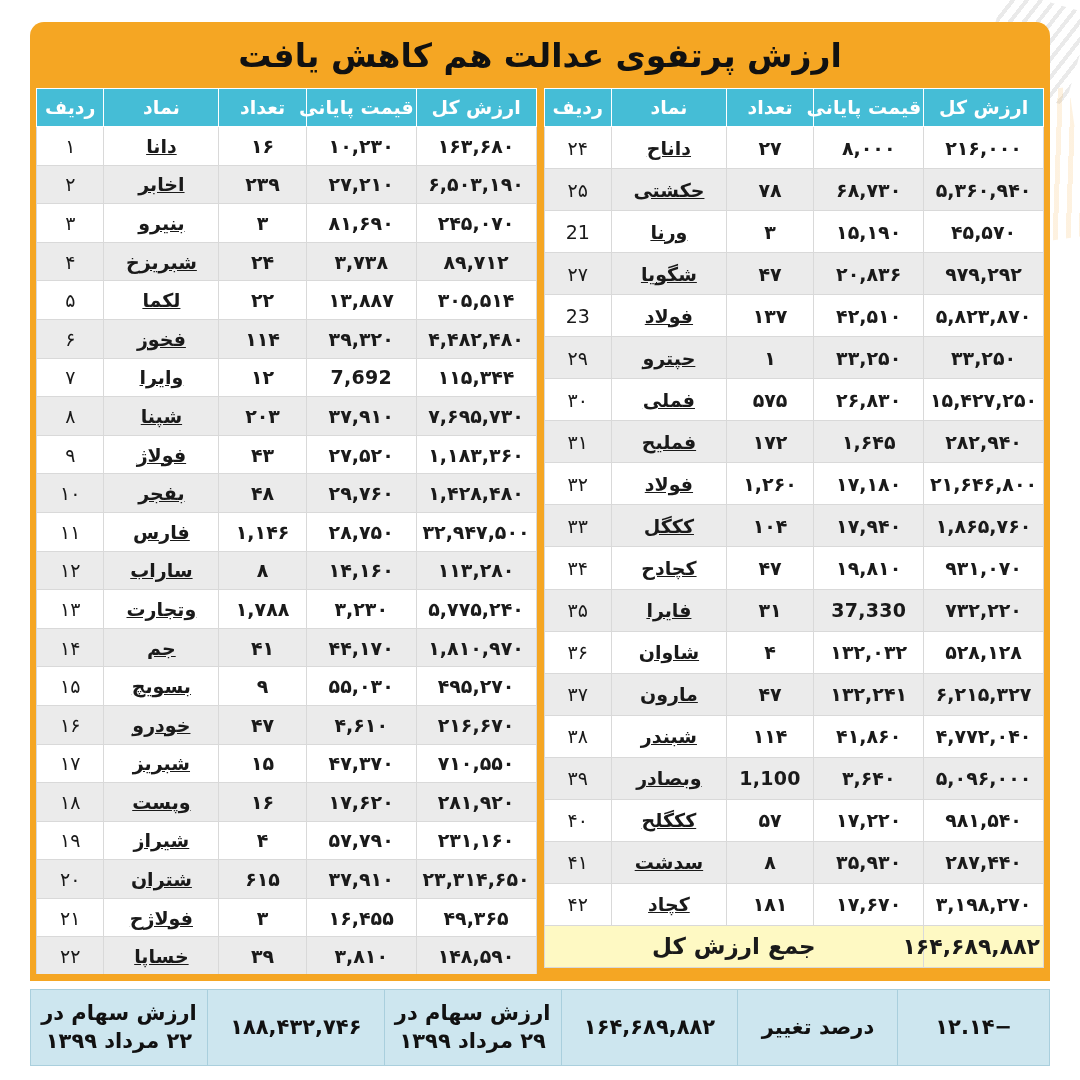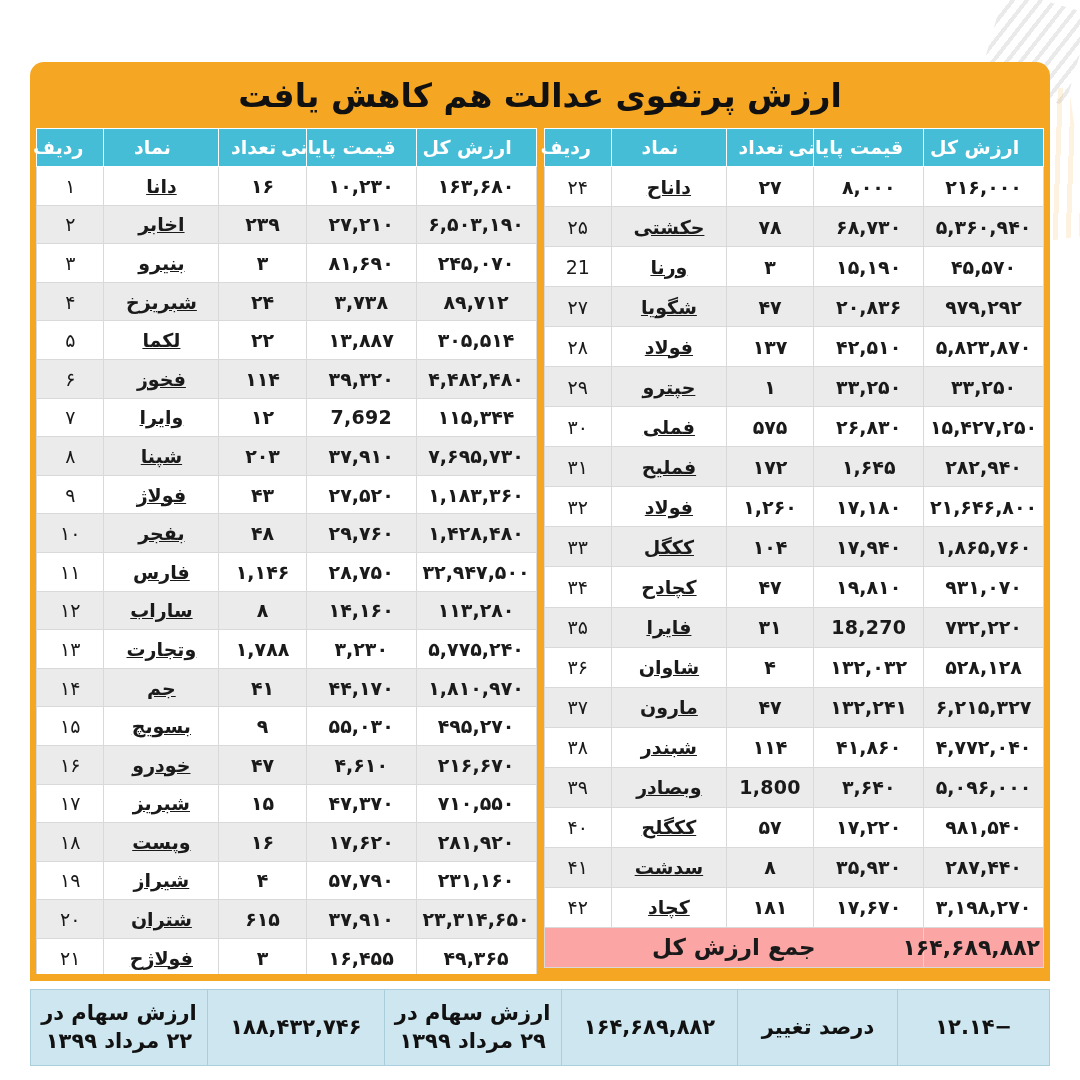--- a/index.html
+++ b/index.html
@@ -65,21 +65,20 @@
       repeating-linear-gradient(100deg,
         rgba(245,170,60,0.16) 0px, rgba(245,170,60,0.16) 5px,
         rgba(255,255,255,0) 5px, rgba(255,255,255,0) 13px);
   }
 
   
   .title-wrap {
     padding: 22px 30px 0 30px;
     position: relative;
     z-index: 10;
-    margin-top: 40px;
   }
   .title-bar {
     background: #F5A623;
     border-radius: 14px 14px 0 0;
     height: 66px;
     display: flex;
     align-items: center;
     justify-content: center;
   }
   .title-text {
@@ -116,41 +115,41 @@
     table-layout: fixed;
     direction: rtl;
     background: #ffffff;
     height: 100%;
   }
   table.grid th {
     background: #45BDD6;
     color: #ffffff;
     font-size: 19px;
     font-weight: bold;
-    padding: 7px 20px 8px 2px;
+    padding: 7px 2px 8px 2px;
     border: 1px solid #ffffff;
     white-space: nowrap;
   }
   table.grid td {
     border: 1px solid #d9d9d9;
     font-size: 19px;
     color: #1a1a1a;
     text-align: center;
     padding: 3px 3px;
     height: 38.6px;
     white-space: nowrap;
     background: #ffffff;
   }
   table.grid tr.alt td { background: #ebebeb; }
   td.sym { font-weight: bold; font-size: 20px; text-decoration: underline; }
   td.idx { font-size: 19px; }
   td.num { font-weight: bold; letter-spacing: 0.3px; }
 
   tr.total-row td {
-    background: #fca5a5;
+    background: #fef9c3;
     font-weight: bold;
     font-size: 22px;
   }
   tr.total-row td.total-label { font-size: 23px; }
 
   
   col.c-idx  { width: 13.5%; }
   col.c-sym  { width: 23%; }
   col.c-cnt  { width: 17.5%; }
   col.c-price{ width: 22%; }
@@ -257,21 +256,21 @@
               <td class="num">۲۰,۸۳۶</td>
               <td class="num">۴۷</td>
               <td class="sym">شگویا</td>
               <td class="idx">۲۷</td>
             </tr>
             <tr>
               <td class="num">۵,۸۲۳,۸۷۰</td>
               <td class="num">۴۲,۵۱۰</td>
               <td class="num">۱۳۷</td>
               <td class="sym">فولاد</td>
-              <td class="idx">۲۸</td>
+              <td class="idx">23</td>
             </tr>
             <tr class="alt">
               <td class="num">۳۳,۲۵۰</td>
               <td class="num">۳۳,۲۵۰</td>
               <td class="num">۱</td>
               <td class="sym">حپترو</td>
               <td class="idx">۲۹</td>
             </tr>
             <tr>
               <td class="num">۱۵,۴۲۷,۲۵۰</td>
@@ -303,21 +302,21 @@
             </tr>
             <tr>
               <td class="num">۹۳۱,۰۷۰</td>
               <td class="num">۱۹,۸۱۰</td>
               <td class="num">۴۷</td>
               <td class="sym">کچادح</td>
               <td class="idx">۳۴</td>
             </tr>
             <tr class="alt">
               <td class="num">۷۳۲,۲۲۰</td>
-              <td class="num">18,270</td>
+              <td class="num">37,330</td>
               <td class="num">۳۱</td>
               <td class="sym">فایرا</td>
               <td class="idx">۳۵</td>
             </tr>
             <tr>
               <td class="num">۵۲۸,۱۲۸</td>
               <td class="num">۱۳۲,۰۳۲</td>
               <td class="num">۴</td>
               <td class="sym">شاوان</td>
               <td class="idx">۳۶</td>
@@ -332,21 +331,21 @@
             <tr>
               <td class="num">۴,۷۷۲,۰۴۰</td>
               <td class="num">۴۱,۸۶۰</td>
               <td class="num">۱۱۴</td>
               <td class="sym">شبندر</td>
               <td class="idx">۳۸</td>
             </tr>
             <tr class="alt">
               <td class="num">۵,۰۹۶,۰۰۰</td>
               <td class="num">۳,۶۴۰</td>
-              <td class="num">1,800</td>
+              <td class="num">1,100</td>
               <td class="sym">وبصادر</td>
               <td class="idx">۳۹</td>
             </tr>
             <tr>
               <td class="num">۹۸۱,۵۴۰</td>
               <td class="num">۱۷,۲۲۰</td>
               <td class="num">۵۷</td>
               <td class="sym">ککگلح</td>
               <td class="idx">۴۰</td>
             </tr>

